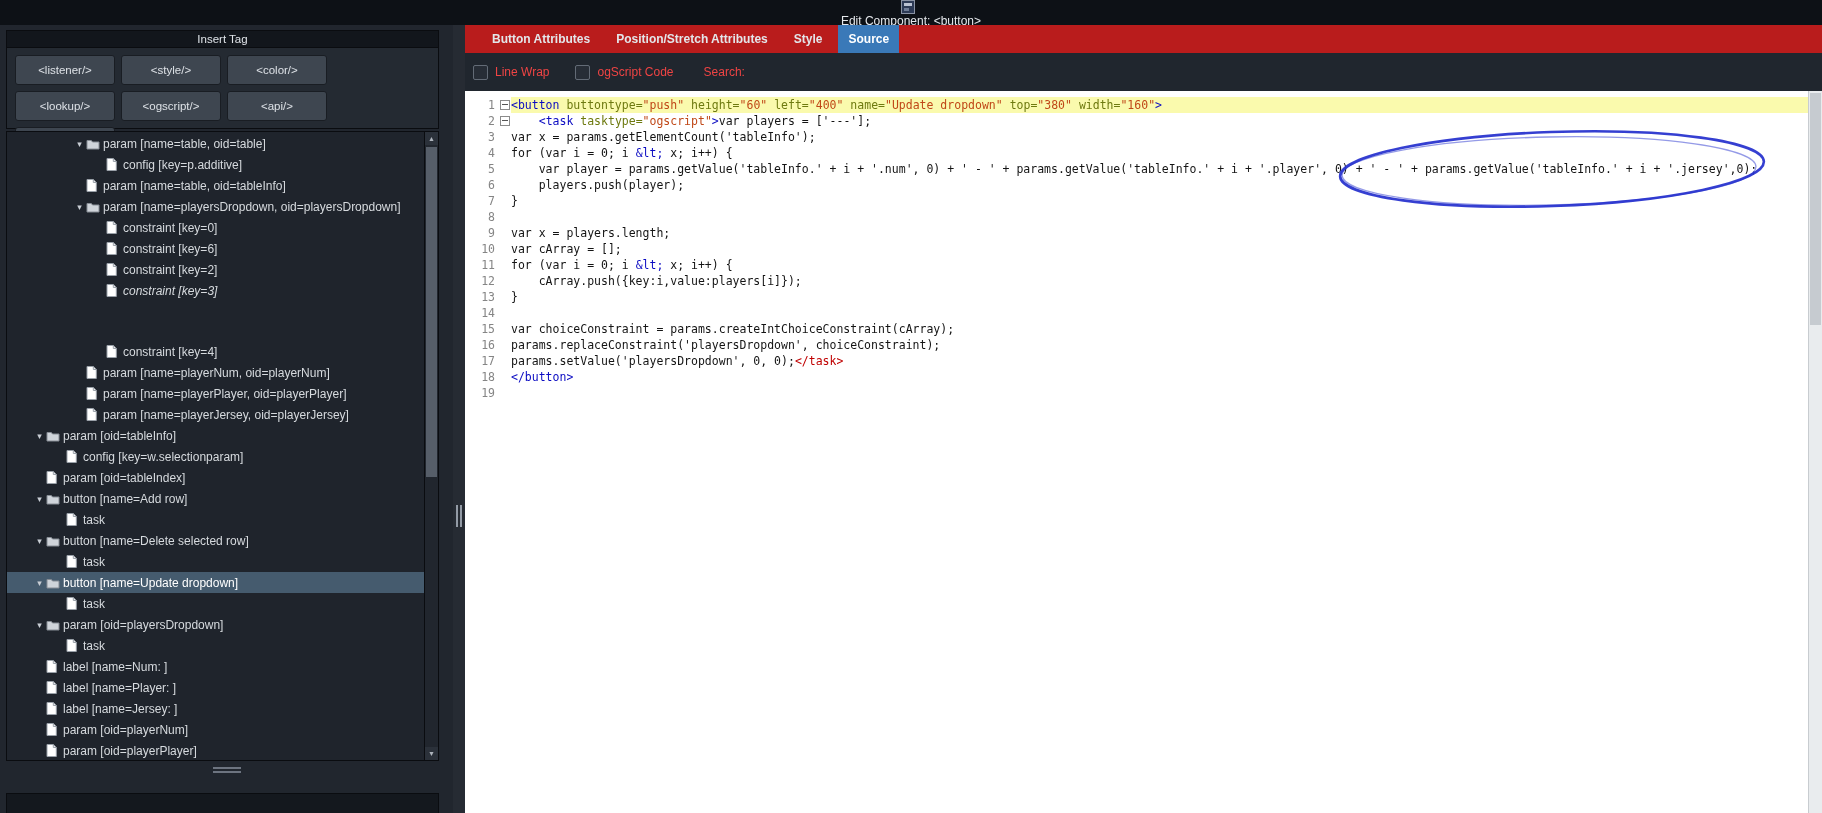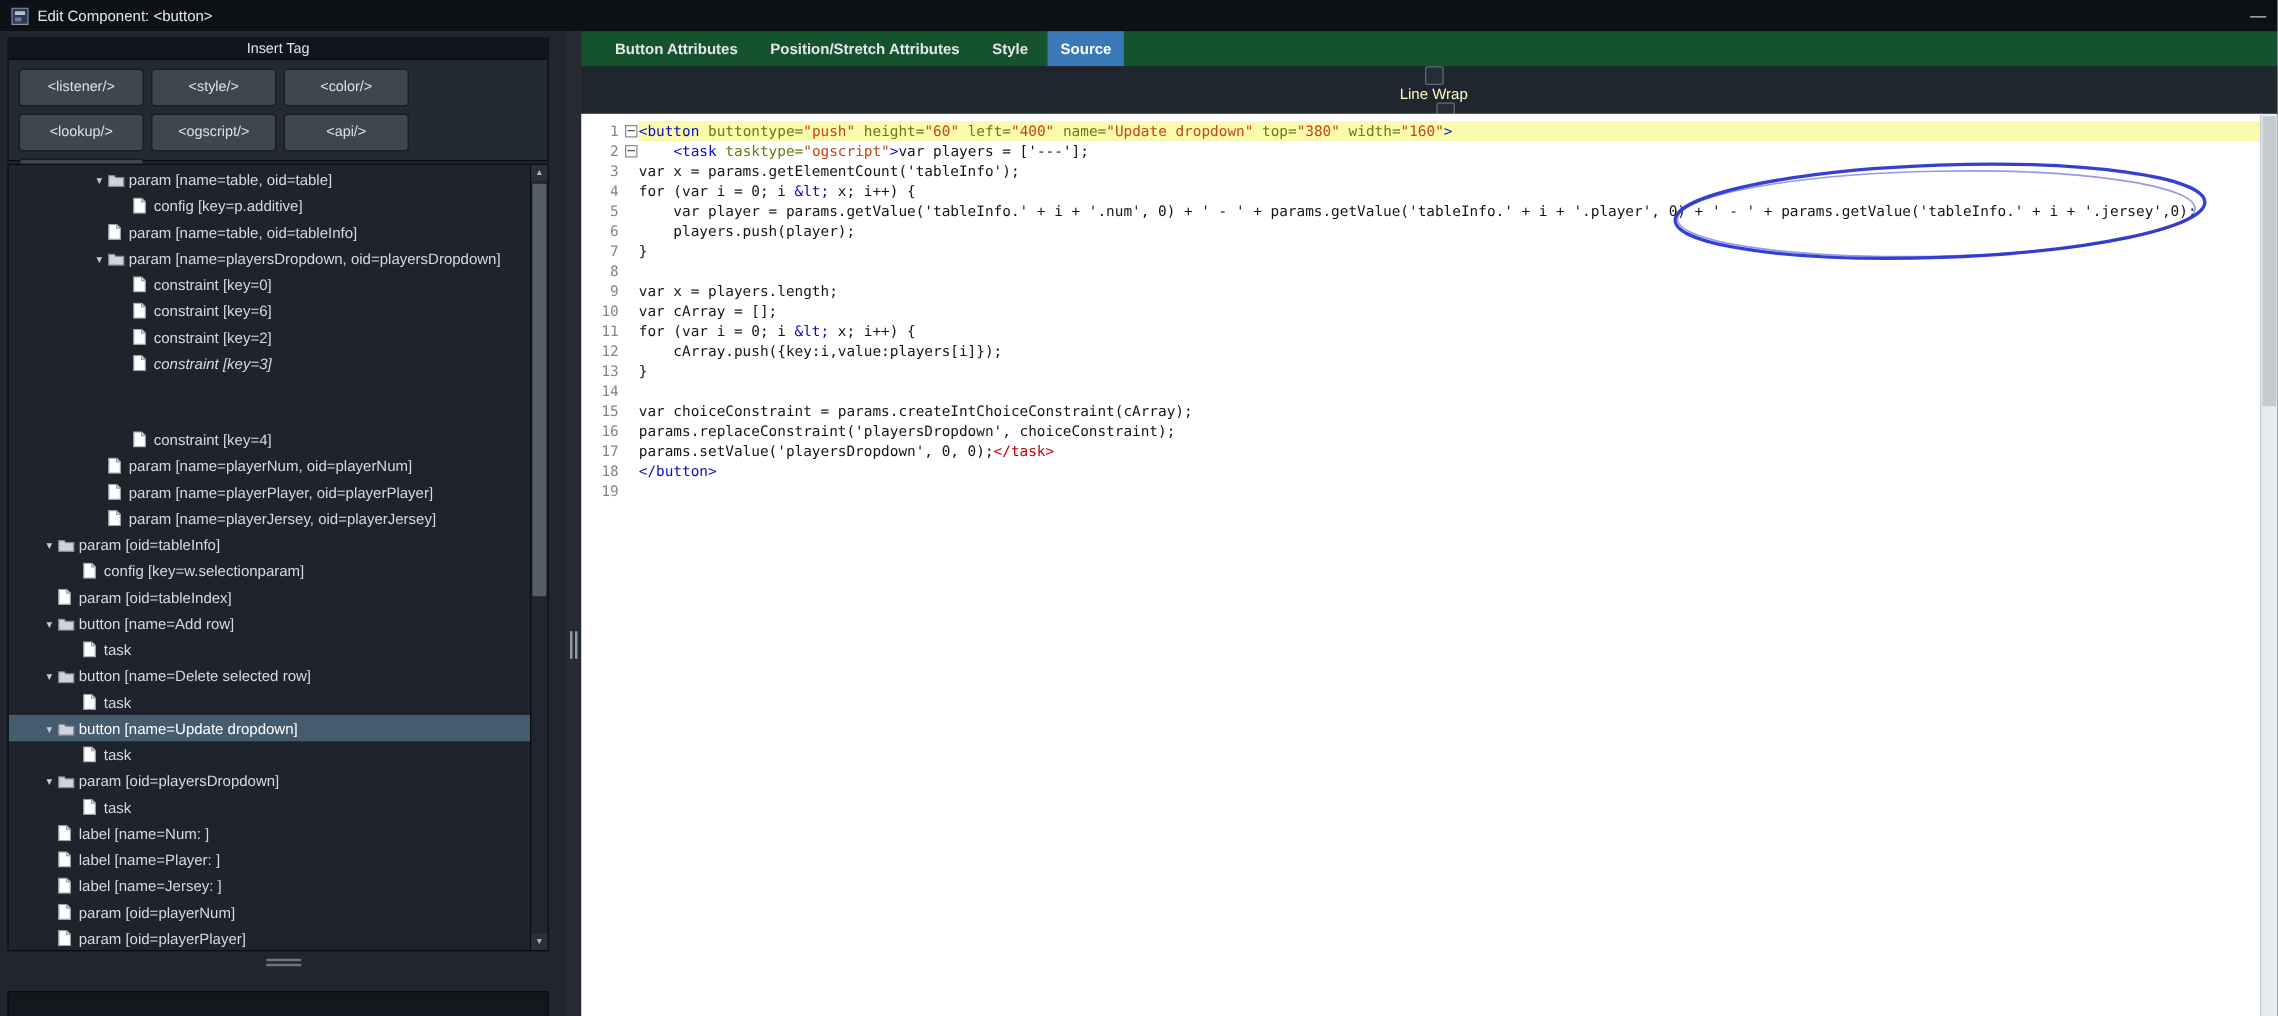--- a/index.html
+++ b/index.html
@@ -3,21 +3,21 @@
 <meta charset="utf-8">
 <style>
   html,body{margin:0;padding:0;}
   body{
     width:1822px;height:813px;position:relative;overflow:hidden;
     background:#262b33;font-family:"Liberation Sans",sans-serif;
     -webkit-font-smoothing:antialiased;
   }
   
   .titlebar{position:absolute;top:0;left:0;right:0;height:25px;background:#0d1116;
-    display:flex;align-items:center;padding:0 9px;color:#e5e8ec;font-size:12px;}
+    display:flex;align-items:center;padding:0 9px;color:#e5e8ec;font-size:12px;flex-direction:column;}
   .titlebar .app-icon{width:14px;height:14px;margin-right:7px;flex:none;}
   .titlebar .win-title{flex:1;}
   .titlebar .min-btn{width:22px;text-align:right;color:#d2d6db;font-size:13px;cursor:default;}
   
   .left-panel{position:absolute;top:25px;left:0;width:453px;bottom:0;background:#21262e;}
   .insert-box{position:absolute;top:5px;left:6px;right:14px;height:97px;
     background:#242a32;border:1px solid #0a0c10;}
   .itag-title{height:16px;background:#12161c;border-bottom:1px solid #0a0c10;
     color:#dfe3e8;font-size:11.5px;text-align:center;line-height:16px;}
   .itag-grid{display:flex;flex-wrap:wrap;gap:6px;padding:7px 8px;}
@@ -41,27 +41,27 @@
   .tree-handle{position:absolute;bottom:38px;left:50%;transform:translateX(-50%);width:28px;}
   .tree-handle .bar{height:2px;background:#6d7480;margin:2px 0;}
   .bottom-box{position:absolute;left:6px;right:14px;top:768px;height:19px;
     background:#14181e;border:1px solid #0a0c10;}
   
   .vsplit{position:absolute;left:453px;top:25px;width:12px;bottom:0;background:#262b33;}
   .vsplit .vh{position:absolute;top:480px;left:3px;width:2px;height:22px;background:#929aa5;}
   .vsplit .vh2{left:7px;}
   
   .right-panel{position:absolute;left:465px;top:25px;right:0;bottom:0;}
-  .tab-bar{position:absolute;left:0;right:0;top:0;height:28px;background:#14532d;
+  .tab-bar{position:absolute;left:0;right:0;top:0;height:28px;background:#b91c1c;
     display:flex;align-items:stretch;padding-left:14px;}
   .tab{padding:0 10px;margin:0 3px;display:flex;align-items:center;font-size:12px;
     font-weight:700;color:#e3e6ea;cursor:default;}
   .tab.active{background:#3a79b8;color:#ffffff;}
   .tool-bar{position:absolute;left:0;right:0;top:28px;height:38px;background:#20262e;
-    display:flex;align-items:center;border-bottom:1px solid #0e1116;color:#fef9c3;font-size:12px;flex-direction:column;}
+    display:flex;align-items:center;border-bottom:1px solid #0e1116;color:#ef4444;font-size:12px;}
   .cbx{width:13px;height:13px;background:#272d36;border:1px solid #636b76;border-radius:2px;flex:none;}
   .cb1{margin-left:8px;} .lbl{margin-left:7px;} .cb2{margin-left:26px;} .search-lbl{margin-left:30px;}
   
   .editor{position:absolute;left:0;right:13px;top:66px;bottom:0;background:#ffffff;overflow:hidden;}
   .code-lines{padding-top:6px;}
   .cl{display:flex;height:16px;line-height:16px;font-family:"DejaVu Sans Mono",monospace;font-size:11.5px;}
   .cl .num{width:30px;flex:none;text-align:right;color:#858585;padding-right:3px;}
   .cl .fold{width:13px;flex:none;position:relative;}
   .fold-box{position:absolute;left:2px;top:3px;width:8px;height:8px;border:1px solid #8b8b8b;background:#fff;}
   .fold-box::after{content:"";position:absolute;left:1px;right:1px;top:3px;height:1px;background:#555;}

